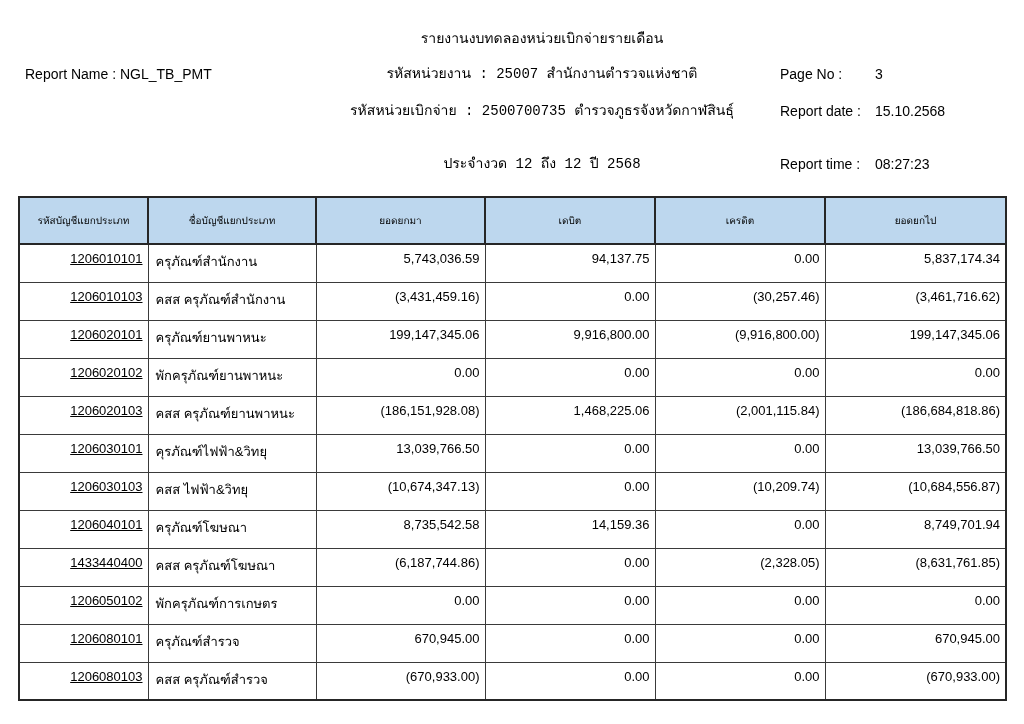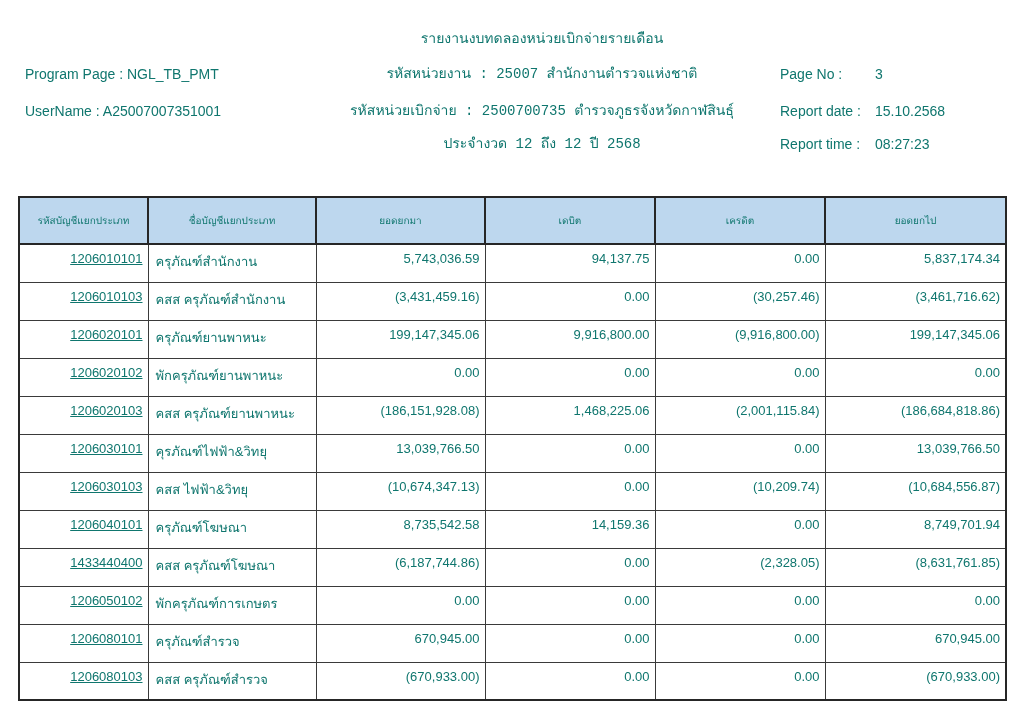--- a/index.html
+++ b/index.html
@@ -3,28 +3,28 @@
 <meta charset="utf-8">
 <style>
   * { box-sizing: border-box; margin: 0; padding: 0; }
   html,body { background:#ffffff; }
   .page {
     position: relative;
     width: 1024px;
     height: 724px;
     background: #ffffff;
     font-family: "Liberation Sans", "DejaVu Sans", sans-serif;
-    color: #0f766e;
+    color: #000000;
     overflow: hidden;
   }
   .hline { position: absolute; white-space: nowrap; font-size: 14px; line-height: 17px; }
   .title-line { top: 30px; left: 302px; width: 480px; text-align: center; }
   .r2 { top: 66px; }
   .r3 { top: 103px; }
-  .r4 { top: 136px; }
+  .r4 { top: 156px; }
   .left-col  { left: 25px; }
   .center-col { left: 302px; width: 480px; text-align: center; font-family: Liberation Mono, monospace; }
   .right-label { left: 780px; }
   .right-value { left: 875px; }
 
   table.report-table {
     position: absolute;
     left: 18px;
     top: 196px;
     width: 987px;
@@ -55,26 +55,25 @@
   td.c-name { text-align: left; }
   td.c-num  { text-align: right; padding-right: 5px; }
 </style>
 </head>
 <body>
 
 <div class="page">
 
   <div class="hline title-line">รายงานงบทดลองหน่วยเบิกจ่ายรายเดือน</div>
 
-  <div class="hline r2 left-col">Program Page : NGL_TB_PMT</div>
+  <div class="hline r2 left-col">Report Name : NGL_TB_PMT</div>
   <div class="hline r2 center-col">รหัสหน่วยงาน : 25007 สำนักงานตำรวจแห่งชาติ</div>
   <div class="hline r2 right-label">Page No :</div>
   <div class="hline r2 right-value">3</div>
 
-  <div class="hline r3 left-col">UserName : A25007007351001</div>
   <div class="hline r3 center-col">รหัสหน่วยเบิกจ่าย : 2500700735 ตำรวจภูธรจังหวัดกาฬสินธุ์</div>
   <div class="hline r3 right-label">Report date :</div>
   <div class="hline r3 right-value">15.10.2568</div>
 
   <div class="hline r4 center-col">ประจำงวด 12 ถึง 12 ปี 2568</div>
   <div class="hline r4 right-label">Report time :</div>
   <div class="hline r4 right-value">08:27:23</div>
 
   <table class="report-table">
     <colgroup>

